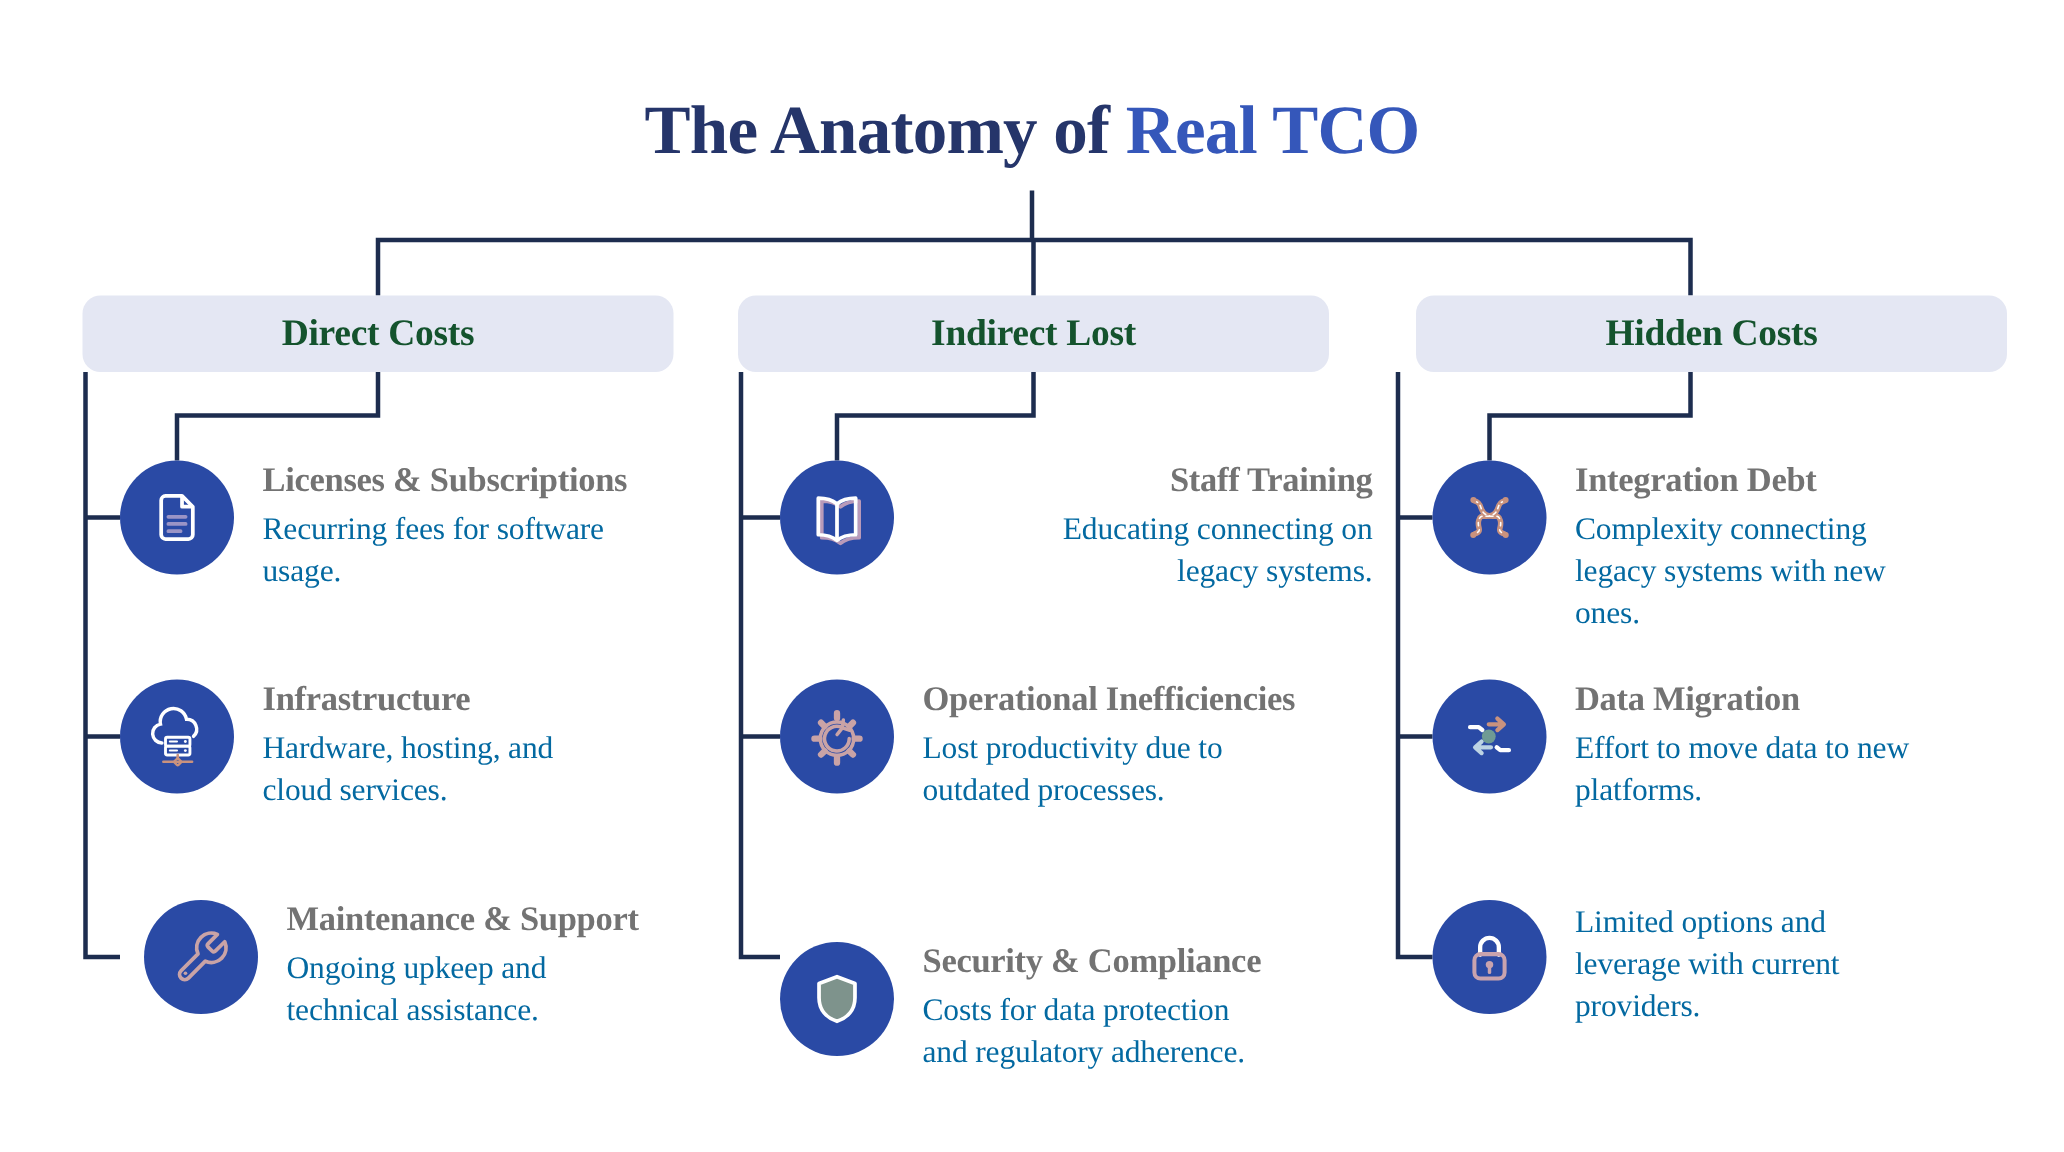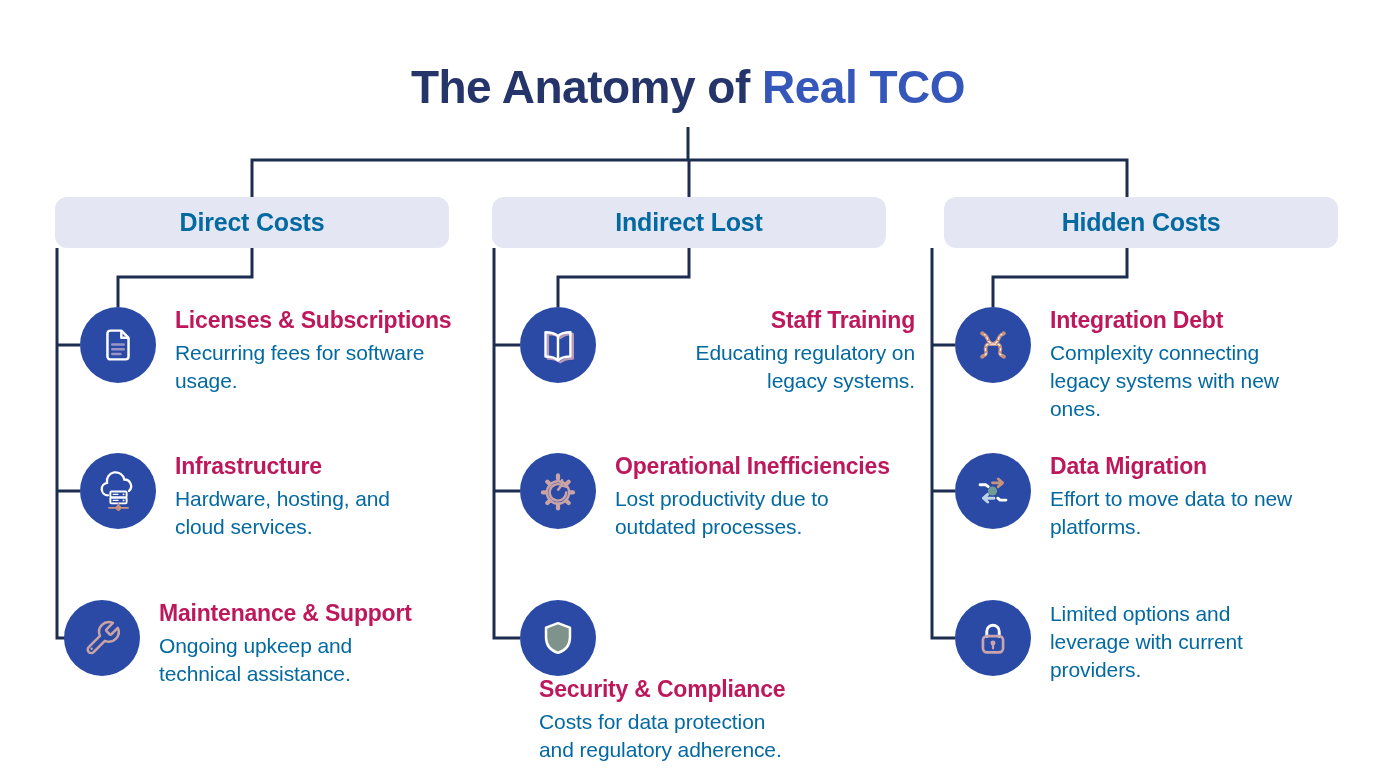--- a/index.html
+++ b/index.html
@@ -1,37 +1,37 @@
 <!DOCTYPE html>
 <html><head>
 <meta charset="utf-8">
 <style>
   html,body{margin:0;padding:0;background:#ffffff;}
   .canvas{
     position:relative;width:1376px;height:768px;background:#ffffff;overflow:hidden;
-    font-family:Liberation Sans, sans-serif;
+    font-family:Liberation Serif, serif;
   }
   .connectors{position:absolute;left:0;top:0;pointer-events:none;}
   .title{
     position:absolute;top:60px;left:0;width:100%;text-align:center;
     font-size:46px;font-weight:700;letter-spacing:-0.5px;color:#25356a;
   }
   .title .hl{color:#3557ba;}
   .pill{
     position:absolute;top:197px;height:51px;width:394px;background:#e4e7f3;
     border-radius:12px;display:flex;align-items:center;justify-content:center;
-    font-size:25px;font-weight:700;color:#0369a1;letter-spacing:-0.2px;
+    font-size:25px;font-weight:700;color:#14532d;letter-spacing:-0.2px;
   }
   .item{position:absolute;display:flex;align-items:flex-start;}
   .icon-circle{
     width:76px;height:76px;border-radius:50%;background:#2a4aa5;flex:0 0 76px;
     display:flex;align-items:center;justify-content:center;
   }
   .item-text{margin-left:19px;width:300px;padding-top:0px;}
-  .item-title{font-size:23px;font-weight:700;color:#be185d;letter-spacing:-0.2px;margin-bottom:5px;}
+  .item-title{font-size:23px;font-weight:700;color:#737373;letter-spacing:-0.2px;margin-bottom:5px;}
   .item-desc{font-size:21px;color:#0369a1;line-height:28px;white-space:pre-line;letter-spacing:-0.1px;}
 </style>
 </head>
 <body>
 
 <div class="canvas">
 
   <svg class="connectors" width="1376" height="768">
     <g fill="none" stroke="#1d2d4f" stroke-width="3">
       <path d="M688 127 V160 M252 197 V160 H1127 V197 M689 160 V197"></path>
@@ -79,21 +79,21 @@
         <rect x="22.6" y="39.7" width="3.8" height="3.8" rx="0.8" transform="rotate(45 24.5 41.6)" stroke="#c9927e" stroke-width="1.6"></rect>
       </svg>
     </div>
     <div class="item-text">
       <div class="item-title">Infrastructure</div>
       <div class="item-desc">Hardware, hosting, and
 cloud services.</div>
     </div>
   </div>
 
-  <div class="item" style="left:64px;top:600px;">
+  <div class="item" style="left:96px;top:600px;">
     <div class="icon-circle">
       <svg width="46" height="46" viewBox="0 0 48 48" fill="none">
         <g transform="translate(4 4) scale(1.7)">
           <path d="M14.7 6.3a1 1 0 0 0 0 1.4l1.6 1.6a1 1 0 0 0 1.4 0l3.77-3.77a6 6 0 0 1-7.94 7.94l-6.91 6.91a2.12 2.12 0 0 1-3-3l6.91-6.91a6 6 0 0 1 7.94-7.94l-3.76 3.76z" stroke="#c9a3a6" stroke-width="1.55" stroke-linecap="round" stroke-linejoin="round"></path>
           <circle cx="5.4" cy="18.4" r="0.75" fill="#c9a3a6"></circle>
         </g>
       </svg>
     </div>
     <div class="item-text">
       <div class="item-title">Maintenance &amp; Support</div>
@@ -107,21 +107,21 @@
       <svg width="46" height="46" viewBox="0 0 48 48" fill="none">
         <g transform="translate(2.4 2)" stroke="#b99ab9" stroke-width="2.6" stroke-linejoin="round">
           <path d="M24 14.5C20.5 11.6 15.5 10.6 11 10.6V36c4.5 0 9.5 1 13 3.9 3.5-2.9 8.5-3.9 13-3.9V10.6c-4.5 0-9.5 1-13 3.9z"></path>
         </g>
         <path d="M24 14.5C20.5 11.6 15.5 10.6 11 10.6V36c4.5 0 9.5 1 13 3.9 3.5-2.9 8.5-3.9 13-3.9V10.6c-4.5 0-9.5 1-13 3.9z" stroke="#ffffff" stroke-width="2.6" stroke-linejoin="round"></path>
         <path d="M24 14.5V39.9" stroke="#ffffff" stroke-width="2.6"></path>
       </svg>
     </div>
     <div class="item-text">
       <div class="item-title">Staff Training</div>
-      <div class="item-desc">Educating regulatory on
+      <div class="item-desc">Educating connecting on
 legacy systems.</div>
     </div>
   </div>
 
   <div class="item" style="left:520px;top:453px;">
     <div class="icon-circle">
       <svg width="46" height="46" viewBox="0 0 48 48" fill="none">
         <g stroke="#c9a3a6" stroke-width="4.4" stroke-linecap="round">
           <path d="M24 7.8v3.4M24 38.8v3.4M8.3 25.5h3.4M36.3 25.5h3.4M12.9 14.4l2.4 2.4M32.7 34.2l2.4 2.4M35.1 14.4l-2.4 2.4M15.3 34.2l-2.4 2.4"></path>
         </g>
@@ -131,21 +131,21 @@
         <path d="M27.7 18l-3.6 4.6" stroke="#c9a3a6" stroke-width="2.5" stroke-linecap="round"></path>
       </svg>
     </div>
     <div class="item-text">
       <div class="item-title">Operational Inefficiencies</div>
       <div class="item-desc">Lost productivity due to
 outdated processes.</div>
     </div>
   </div>
 
-  <div class="item" style="left:520px;top:600px;flex-direction:column;">
+  <div class="item" style="left:520px;top:628px;">
     <div class="icon-circle">
       <svg width="46" height="46" viewBox="0 0 48 48" fill="none">
         <path d="M24 8.5l12.5 4.7v9.9c0 8.6-5.3 14-12.5 16.4C16.8 37.1 11.5 31.7 11.5 23.1v-9.9z" fill="#7e938c" stroke="#ffffff" stroke-width="2.6" stroke-linejoin="round"></path>
       </svg>
     </div>
     <div class="item-text">
       <div class="item-title">Security &amp; Compliance</div>
       <div class="item-desc">Costs for data protection
 and regulatory adherence.</div>
     </div>

